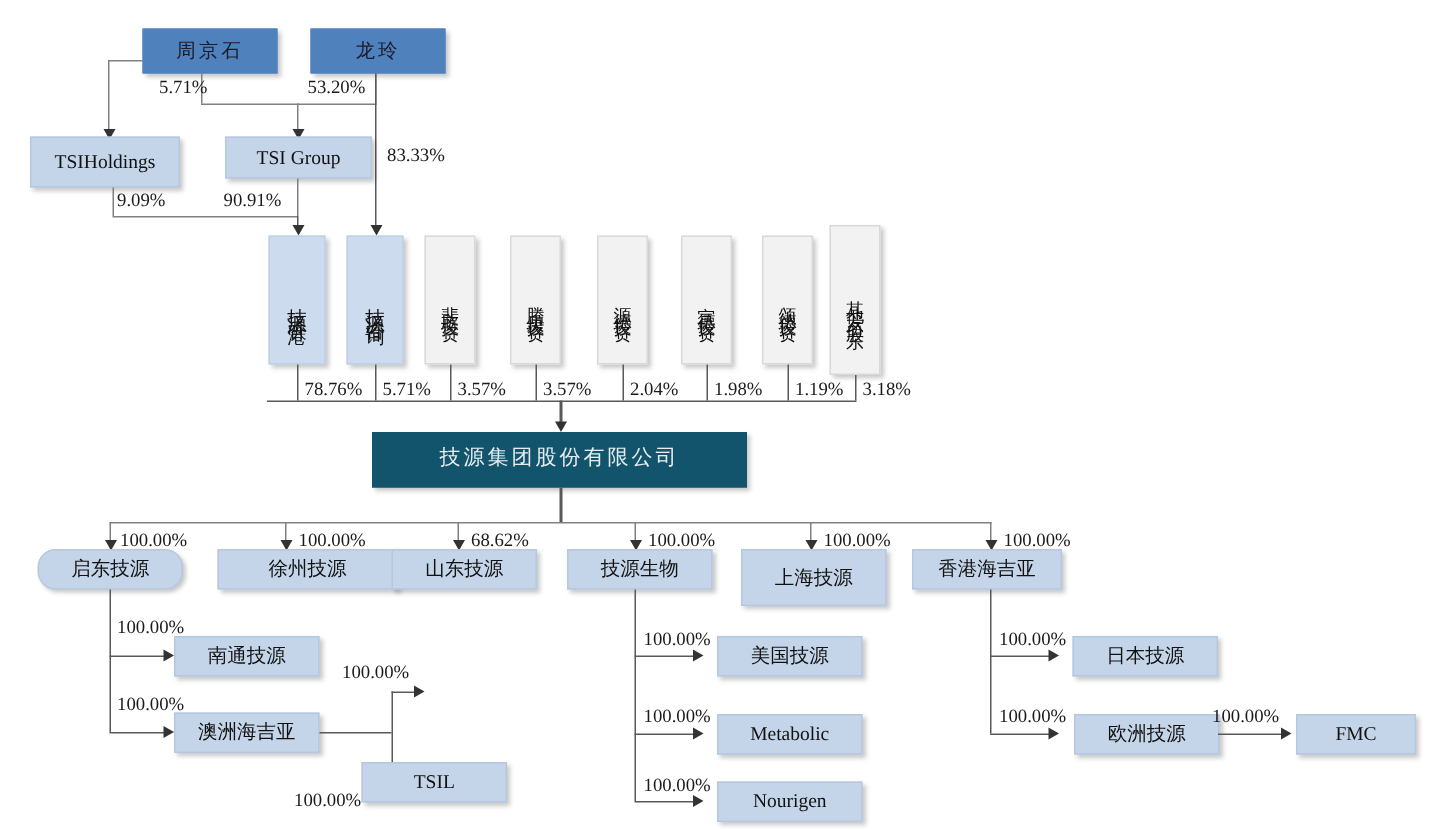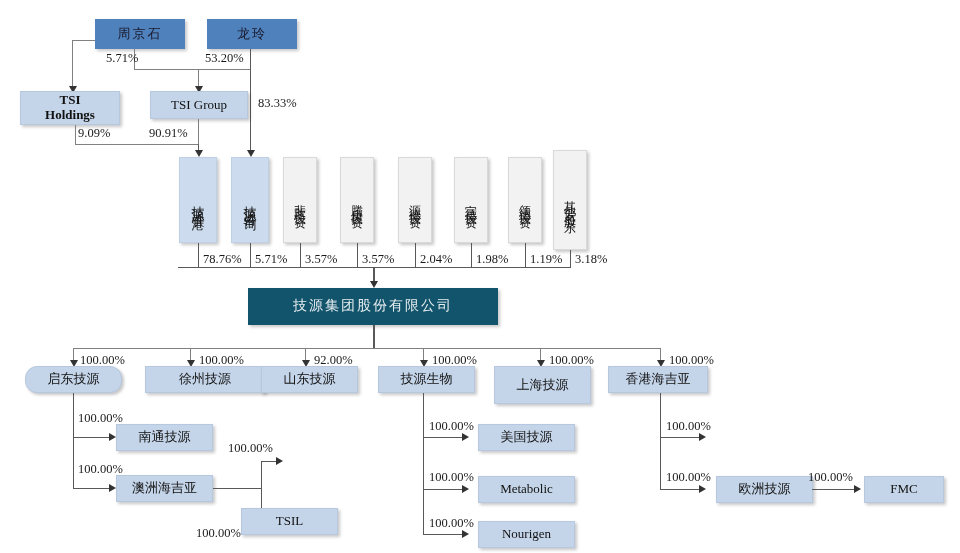--- a/index.html
+++ b/index.html
@@ -55,21 +55,21 @@
   <div class="pct" style="left:106px;top:51px;">5.71%</div>
 
   <div class="lnl v" style="left:250px;top:49px;width:1px;height:20px;"></div>
   <div class="lnl h" style="left:198px;top:69px;width:53px;height:1px;"></div>
   <div class="pct" style="left:205px;top:51px;">53.20%</div>
 
   <div class="ln v" style="left:250px;top:49px;width:1px;height:104px;"></div>
   <div class="arw-d" style="left:247px;top:150px;"></div>
   <div class="pct" style="left:258px;top:96px;">83.33%</div>
 
-  <div class="box b-light" style="left:20px;top:91px;width:100px;height:34px;flex-direction:column;font-weight:bold;">
+  <div class="box b-light" style="left:20px;top:91px;width:100px;height:34px;">
     <span>TSI</span>
     <span>Holdings</span>
   </div>
 
   <div class="box b-light" style="left:150px;top:91px;width:98px;height:28px;">TSI Group</div>
 
   <div class="lnl v" style="left:75px;top:125px;width:1px;height:19px;"></div>
   <div class="lnl h" style="left:75px;top:144px;width:123px;height:1px;"></div>
   <div class="pct" style="left:78px;top:126px;">9.09%</div>
 
@@ -123,21 +123,21 @@
   <div class="arw-d" style="left:302px;top:360px;"></div>
   <div class="lnl v" style="left:423px;top:348px;width:1px;height:16px;"></div>
   <div class="arw-d" style="left:420px;top:360px;"></div>
   <div class="lnl v" style="left:540px;top:348px;width:1px;height:16px;"></div>
   <div class="arw-d" style="left:537px;top:360px;"></div>
   <div class="lnl v" style="left:660px;top:348px;width:1px;height:16px;"></div>
   <div class="arw-d" style="left:657px;top:360px;"></div>
 
   <div class="pct" style="left:80px;top:353px;">100.00%</div>
   <div class="pct" style="left:199px;top:353px;">100.00%</div>
-  <div class="pct" style="left:314px;top:353px;">92.00%</div>
+  <div class="pct" style="left:314px;top:353px;">68.62%</div>
   <div class="pct" style="left:432px;top:353px;">100.00%</div>
   <div class="pct" style="left:549px;top:353px;">100.00%</div>
   <div class="pct" style="left:669px;top:353px;">100.00%</div>
 
   <div class="box b-light" style="left:25px;top:366px;width:97px;height:27px;border-radius:12px;">启东技源</div>
   <div class="box b-light" style="left:145px;top:366px;width:120px;height:27px;">徐州技源</div>
   <div class="box b-light" style="left:261px;top:366px;width:97px;height:27px;">山东技源</div>
   <div class="box b-light" style="left:378px;top:366px;width:97px;height:27px;">技源生物</div>
   <div class="box b-light" style="left:494px;top:366px;width:97px;height:38px;">上海技源</div>
   <div class="box b-light" style="left:608px;top:366px;width:100px;height:27px;">香港海吉亚</div>
@@ -184,20 +184,21 @@
 
   <div class="ln v" style="left:660px;top:393px;width:1px;height:96px;"></div>
   <div class="ln h" style="left:660px;top:437px;width:42px;height:1px;"></div>
   <div class="arw-r" style="left:699px;top:433px;"></div>
   <div class="ln h" style="left:660px;top:489px;width:42px;height:1px;"></div>
   <div class="arw-r" style="left:699px;top:485px;"></div>
 
   <div class="pct" style="left:666px;top:419px;">100.00%</div>
   <div class="pct" style="left:666px;top:470px;">100.00%</div>
 
+  <div class="box b-light" style="left:715px;top:424px;width:97px;height:27px;">日本技源</div>
   <div class="box b-light" style="left:716px;top:476px;width:97px;height:27px;">欧洲技源</div>
 
   <div class="ln h" style="left:812px;top:489px;width:45px;height:1px;"></div>
   <div class="arw-r" style="left:854px;top:485px;"></div>
   <div class="pct" style="left:808px;top:470px;">100.00%</div>
   <div class="box b-light" style="left:864px;top:476px;width:80px;height:27px;">FMC</div>
 
 </div>
 
 </body></html>

